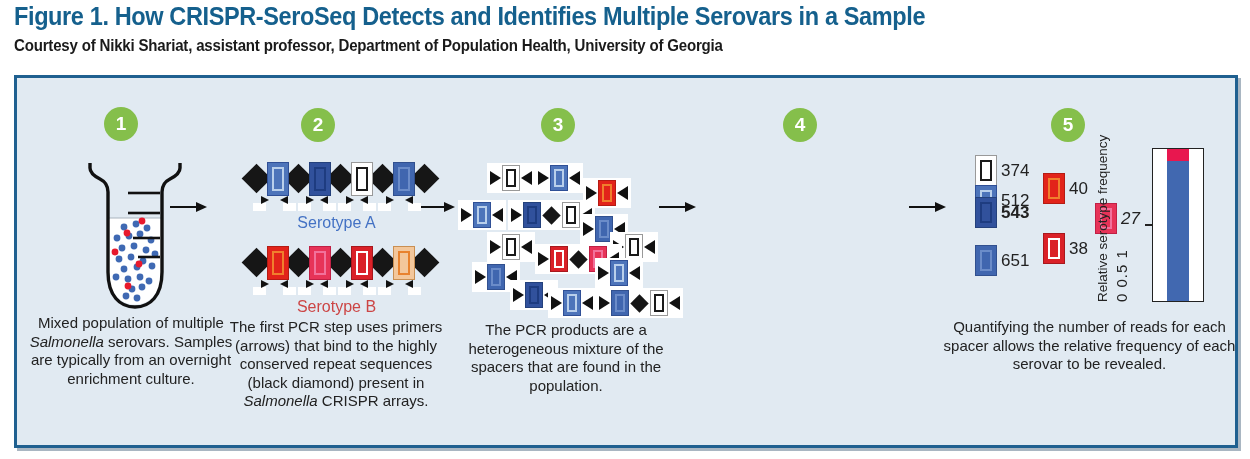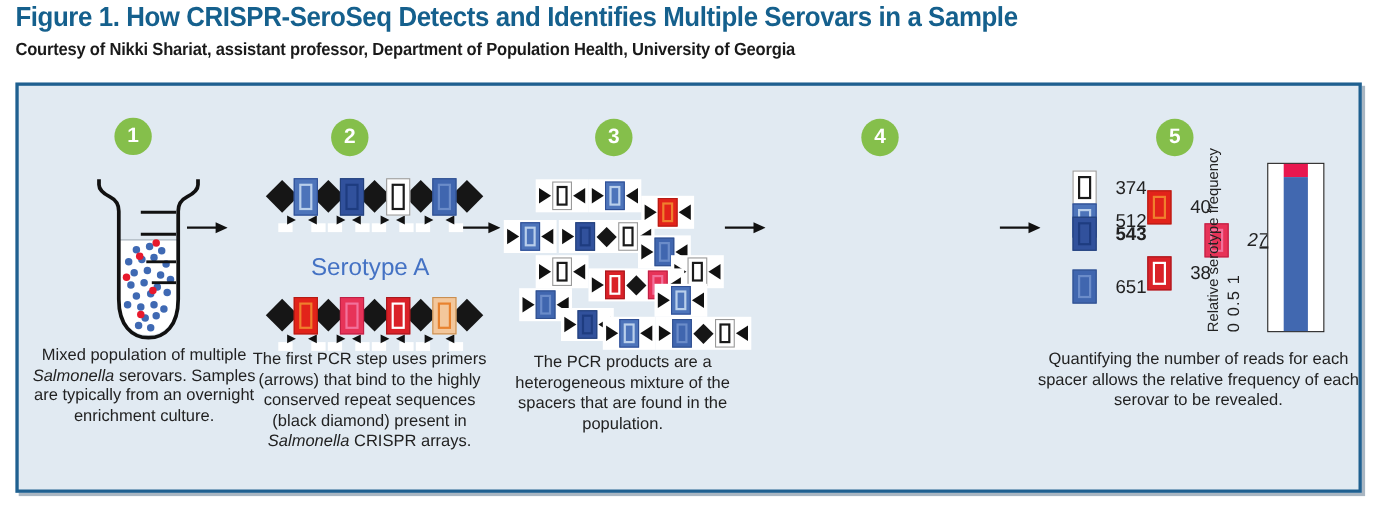--- a/index.html
+++ b/index.html
@@ -26,31 +26,31 @@
   .sero-row .spacer{width:20px;height:32px;margin:0 -5px;z-index:2;}
   .sero-row .spacer .spacer-inner{inset:4px;}
   .primer-row{position:relative;width:190px;height:17px;margin:0 auto;}
   .primer{position:absolute;width:15px;height:15px;top:1px;}
   .primer .pbox{position:absolute;width:13px;height:8px;background:#fff;bottom:0;}
   .primer .parr{position:absolute;width:0;height:0;border-top:4px solid transparent;border-bottom:4px solid transparent;top:0;}
   .primer.f .pbox{left:0;}
   .primer.f .parr{right:-1px;border-left:8px solid #111;}
   .primer.r .pbox{right:0;}
   .primer.r .parr{left:-1px;border-right:8px solid #111;}
-  .sero-label{text-align:center;font-size:22px;margin-top:18px;}
+  .sero-label{text-align:center;font-size:16px;margin-top:2px;}
   
   .piece{position:absolute;background:#fff;height:30px;display:flex;align-items:center;padding:0 3px;gap:1px;}
   .tri{width:0;height:0;flex:none;}
   .tri-r{border-top:7px solid transparent;border-bottom:7px solid transparent;border-left:11px solid #111;}
   .tri-l{border-top:7px solid transparent;border-bottom:7px solid transparent;border-right:11px solid #111;}
   .piece .spacer{width:16px;height:24px;}
   .piece .spacer .spacer-inner{inset:3px;}
   .sdiamond{width:13px;height:13px;background:#161616;transform:rotate(45deg);margin:0 3px;flex:none;}
   
-  .count-row{position:absolute;display:flex;align-items:center;gap:17px;}
+  .count-row{position:absolute;display:flex;align-items:center;gap:4px;}
   .count-row .spacer{width:20px;height:29px;}
   .count-row .spacer .spacer-inner{inset:4px;}
   .count-num{font-size:17px;color:#222;}
   
   #chart{position:absolute;left:1135px;top:70px;width:52px;height:154px;background:#fff;
          border:1.5px solid #222;box-sizing:border-box;}
   #chart-bar{position:absolute;left:14px;top:0;bottom:0;width:22px;display:flex;flex-direction:column;}
   #chart-tick{position:absolute;left:-8px;top:50%;width:8px;height:2px;background:#222;margin-top:-1px;}
   .vtext{position:absolute;transform:rotate(-90deg);transform-origin:left bottom;white-space:nowrap;color:#222;}
   #chart-ylabel{left:1094px;top:208px;width:160px;height:16px;font-size:13.5px;text-align:center;}
@@ -255,20 +255,21 @@
             </span>
             <span class="primer f" style="left: 136px;">
               <span class="pbox"></span>
               <span class="parr"></span>
             </span>
             <span class="primer r" style="left: 164px;">
               <span class="pbox"></span>
               <span class="parr"></span>
             </span>
           </div>
+          <div class="sero-label" style="color: rgb(204, 69, 69);">Serotype B</div>
         </div>
       </div>
     <div class="caption" style="left:208px;top:240px;width:222px"><span>The first PCR step uses primers (arrows) that bind to the highly conserved repeat sequences (black diamond) present in </span><span style="font-style: italic;">Salmonella</span><span> CRISPR arrays.</span></div>
 
     <div id="pieces">
         <div class="piece" style="left: 470px; top: 85px;">
           <span class="tri tri-r"></span>
           <span class="spacer" style="background: rgb(255, 255, 255); border-color: rgb(153, 153, 153);">
             <span class="spacer-inner" style="border-color: rgb(26, 26, 26);"></span>
           </span>

